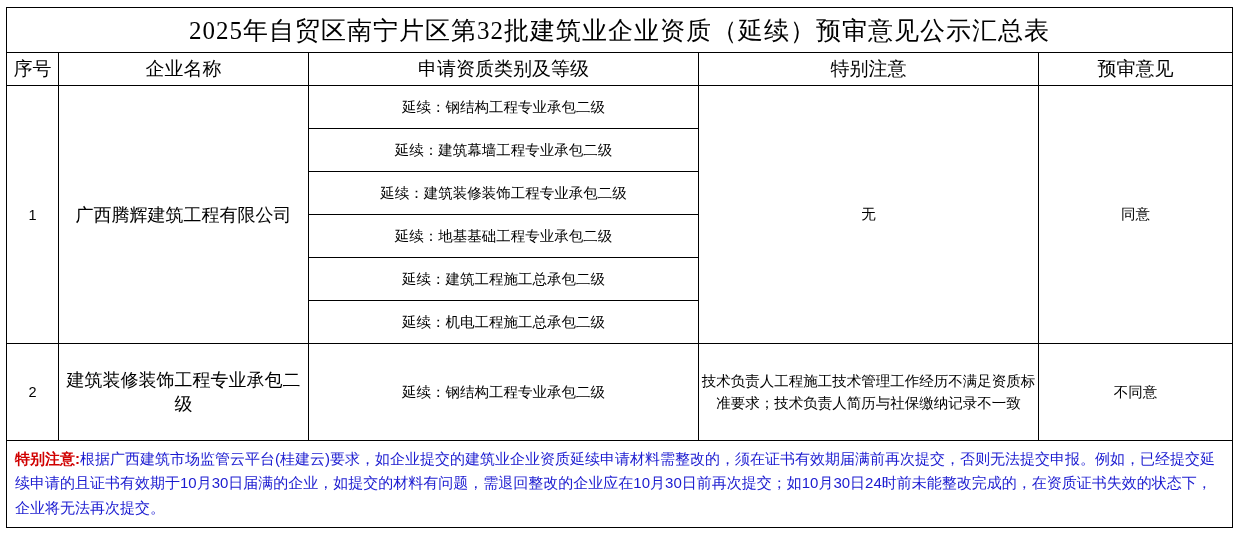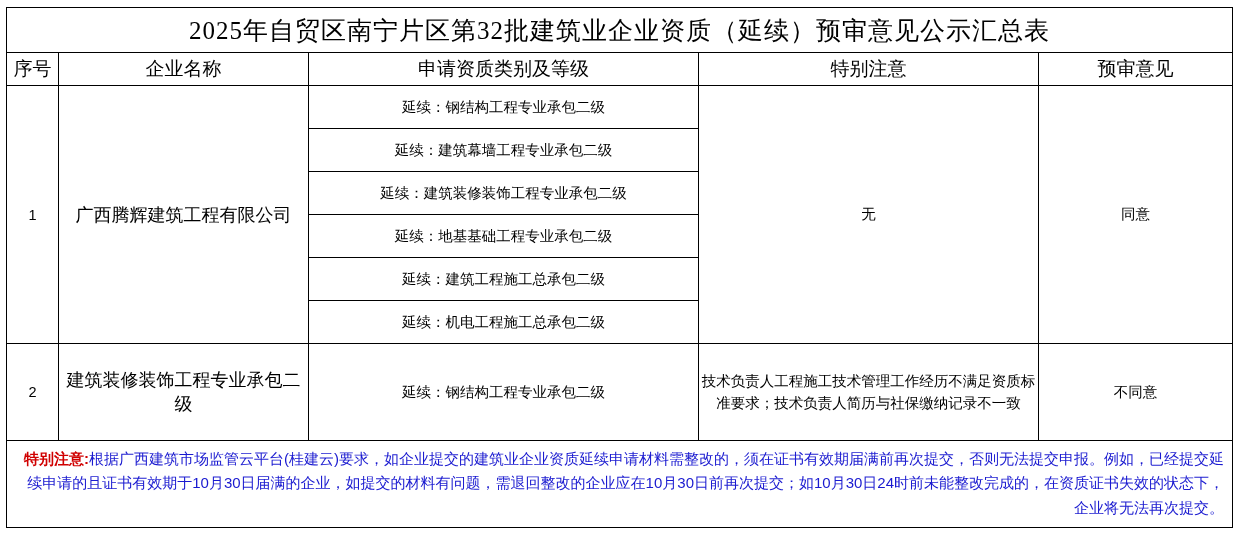--- a/index.html
+++ b/index.html
@@ -57,21 +57,21 @@
     height: 38px;
   }
   .company-cell {
     font-size: 18px;
   }
   .problem-cell {
     font-size: 14.5px;
     line-height: 1.55;
   }
   .note-row td {
-    text-align: right;
+    text-align: left;
     padding: 6px 8px 7px 8px;
     font-size: 15px;
     line-height: 1.62;
     color: #1a1ad0;
     font-family: "Liberation Sans", "DejaVu Sans", sans-serif;
   }
   .note-strong {
     color: #d00000;
     font-weight: bold;
   }

